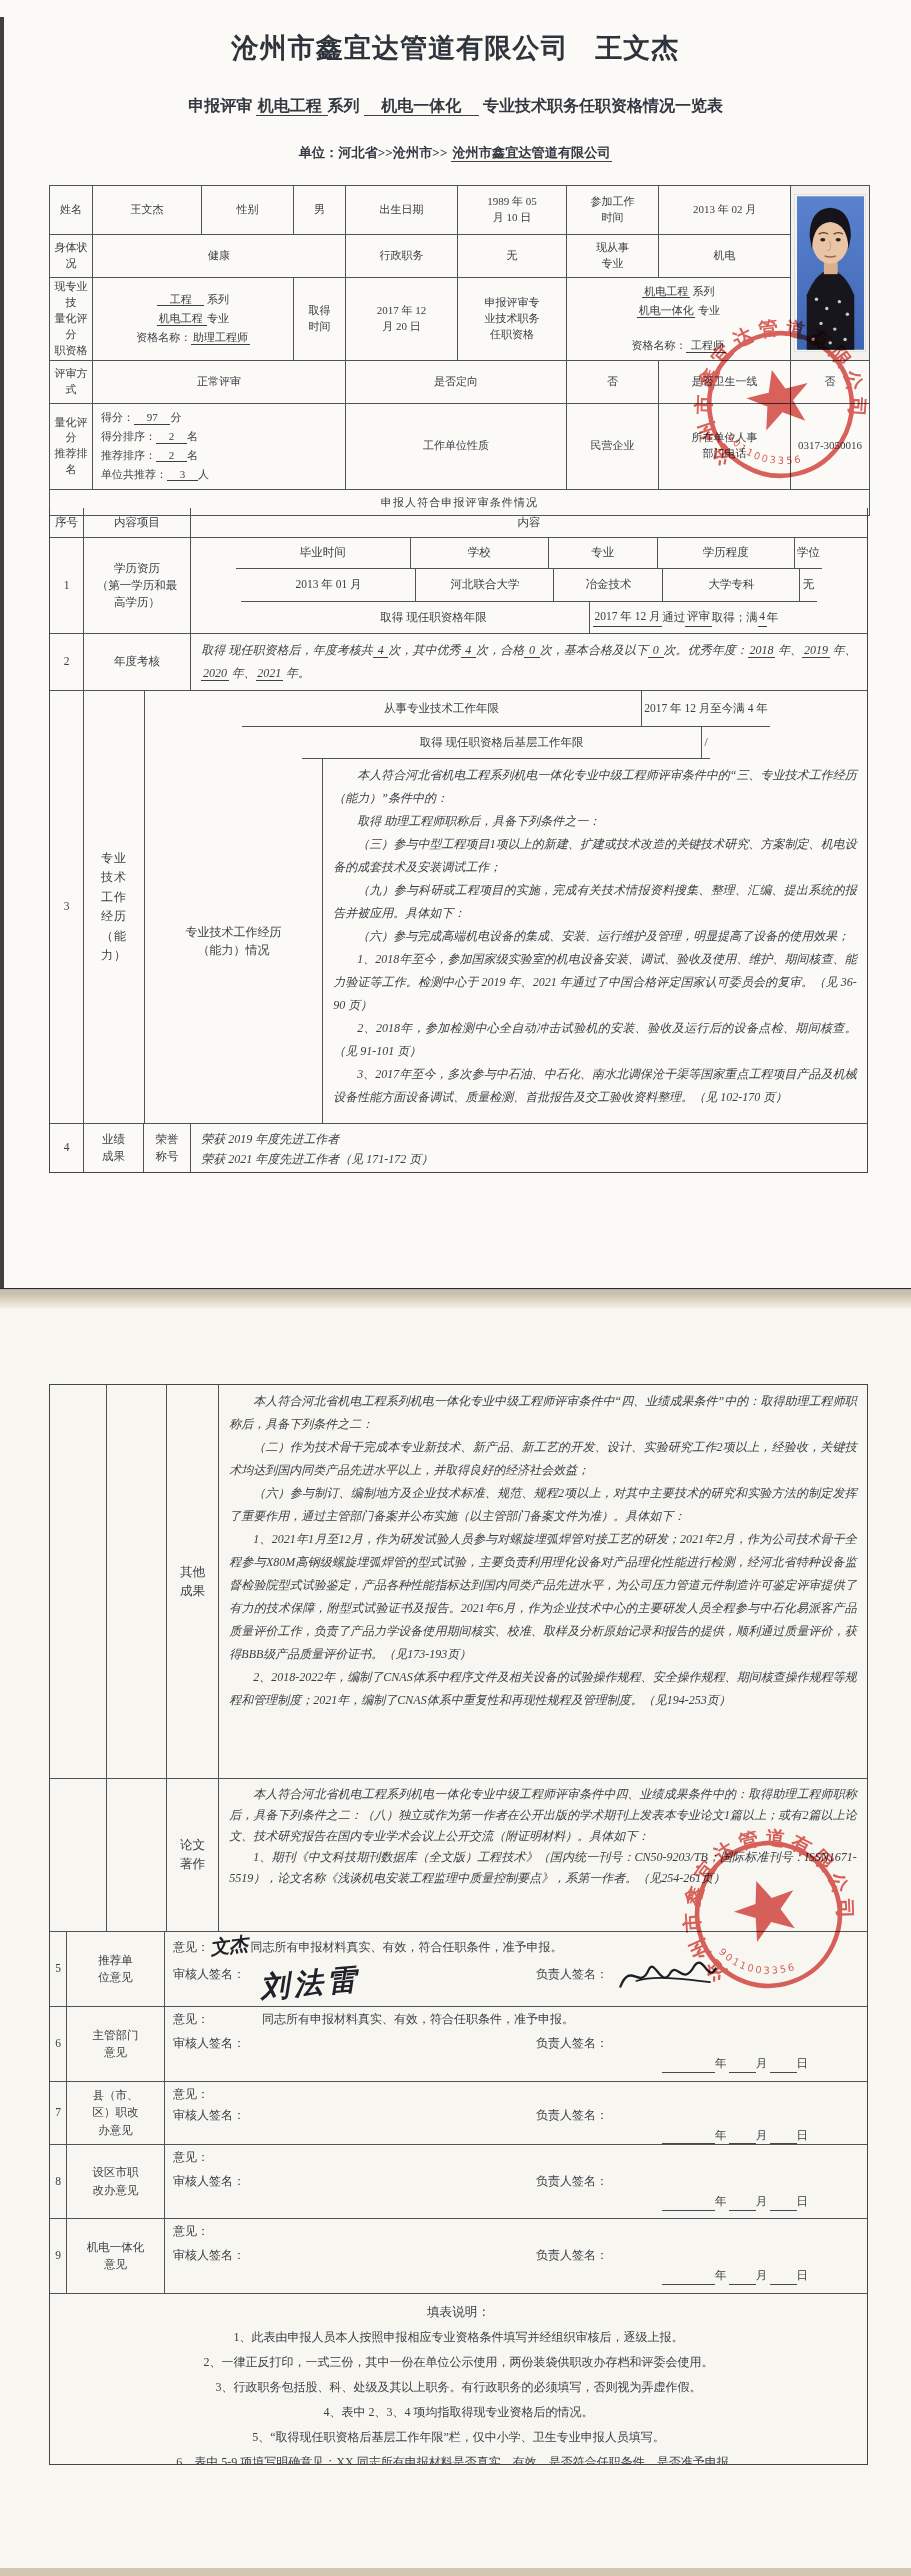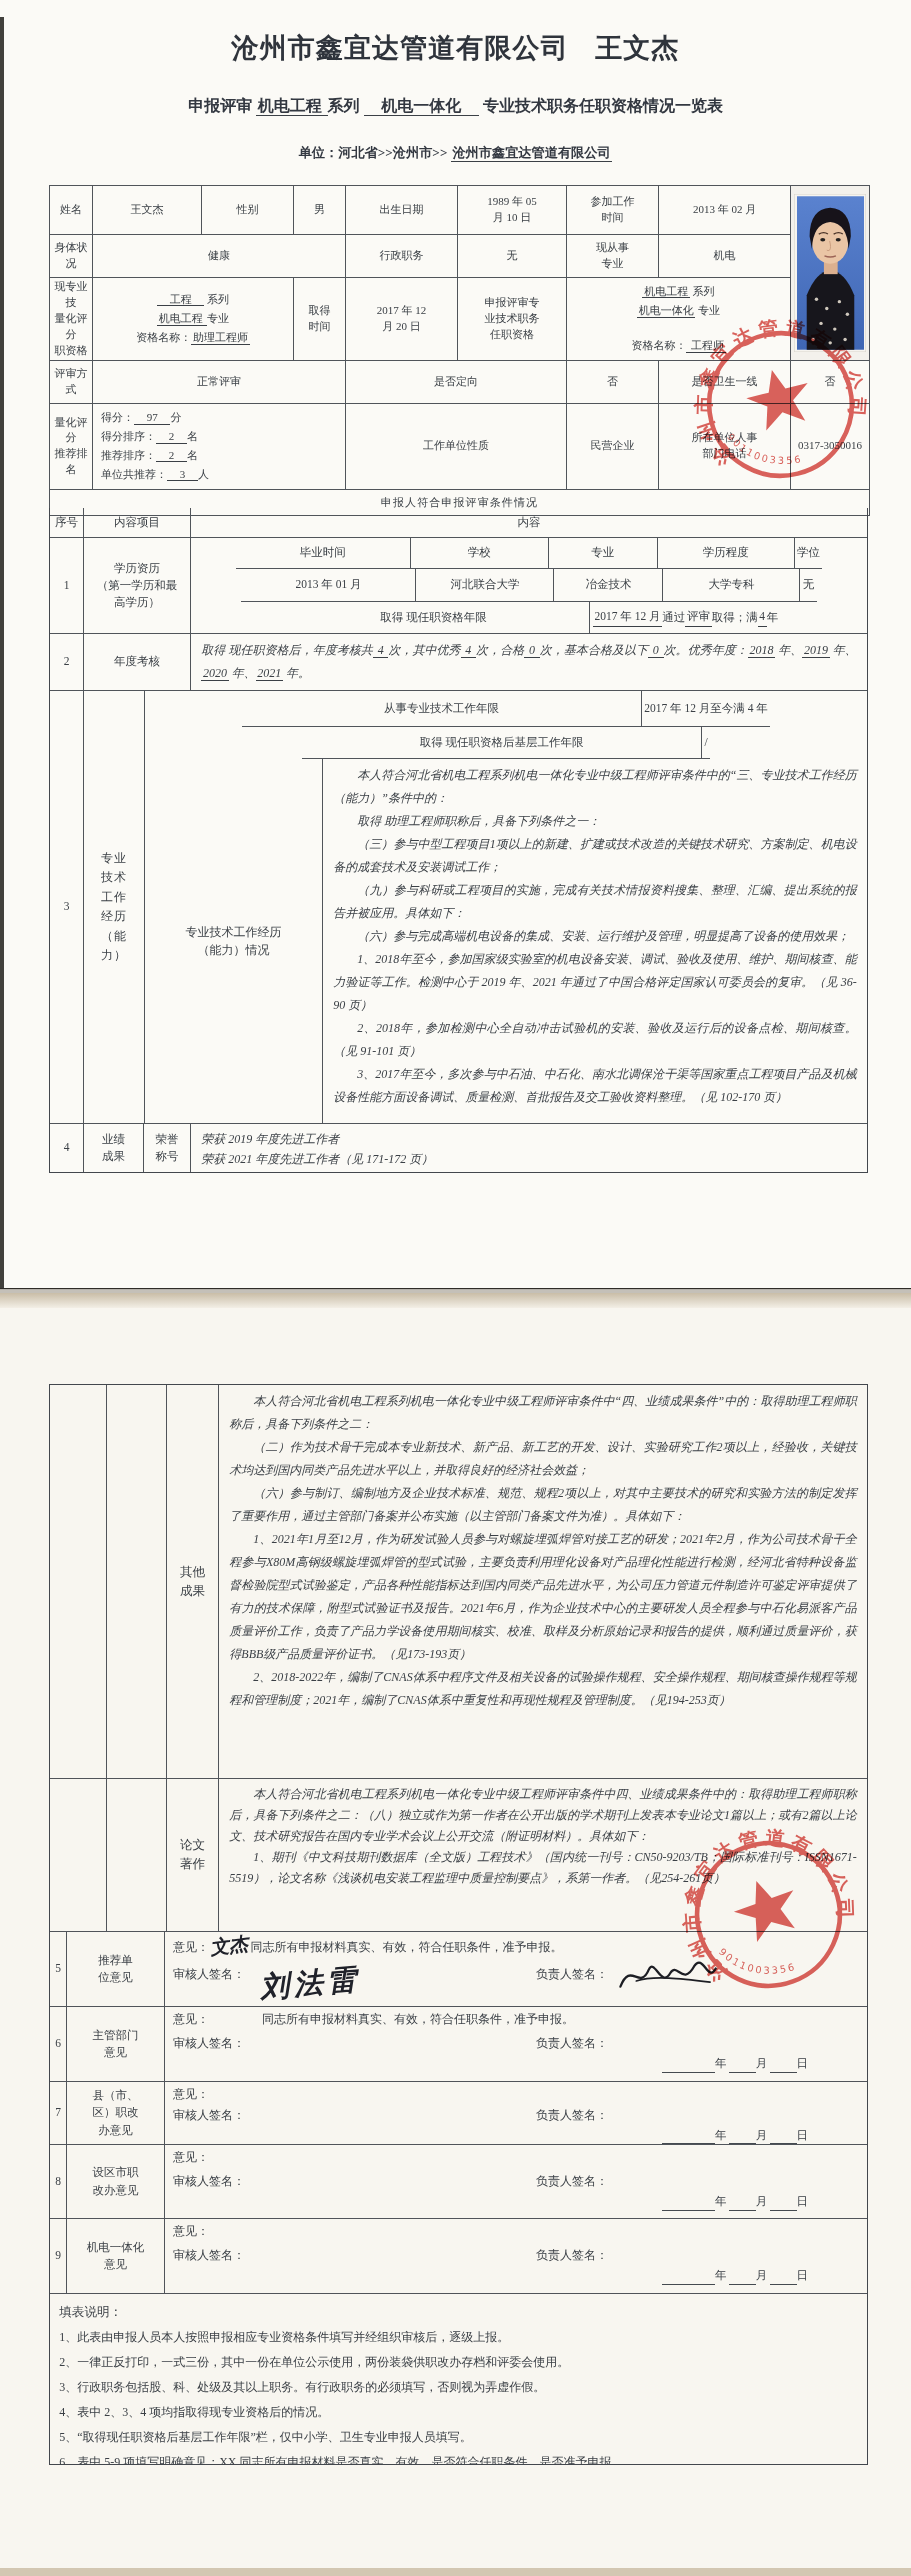--- a/index.html
+++ b/index.html
@@ -43,21 +43,21 @@
 
   .apr{position:relative;display:block;text-align:left;padding:3.4px 8px;font-size:12px;}
   .sigline{display:flex;margin-top:5.7px;gap:40px;}
   .sighalf{flex:1;display:flex;align-items:flex-start;}
   .dateline{text-align:right;padding-right:51px;margin-top:3.4px;font-size:11.5px;}
   .blank{display:inline-block;border-bottom:1.1px solid #454a50;min-width:26.4px;height:13.8px;text-align:center;vertical-align:bottom;}
   .blank.by{min-width:53px;}
   .hw{font-family:"DejaVu Sans",sans-serif;font-style:italic;font-weight:bold;color:#20222a;display:inline-block;}
   .hw-name{font-size:19px;transform:rotate(-7deg);margin:-4.6px 2.3px 0 1.1px;}
   .hw-aud{font-size:29px;transform:rotate(-5deg);letter-spacing:4.6px;margin:-3.4px 0 0 15px;}
-  .notes{display:block;text-align:left;padding:5.7px 9.2px;font-size:12px;line-height:25px;}
+  .notes{display:block;text-align:center;padding:5.7px 9.2px;font-size:12px;line-height:25px;}
   .notes .nh{font-size:12.6px;}
   .notes p{margin:0;}
 
   .photo-cell{padding:0 !important;background:#f3f1ec;}
   .photo-frame{margin:3.4px auto;width:72px;height:158px;background:#f6f4ef;box-shadow:0 0 0 0.6px #d8d4cb inset;display:flex;align-items:center;justify-content:center;}
   .stamp{position:absolute;pointer-events:none;opacity:0.82;mix-blend-mode:multiply;}
   #stamp1{left:688px;top:312px;transform:rotate(-14deg);}
   #stamp2{left:676px;top:529px;transform:rotate(-20deg);}
   .scribble{margin:-9.2px 0 0 4.6px;}
 </style>

